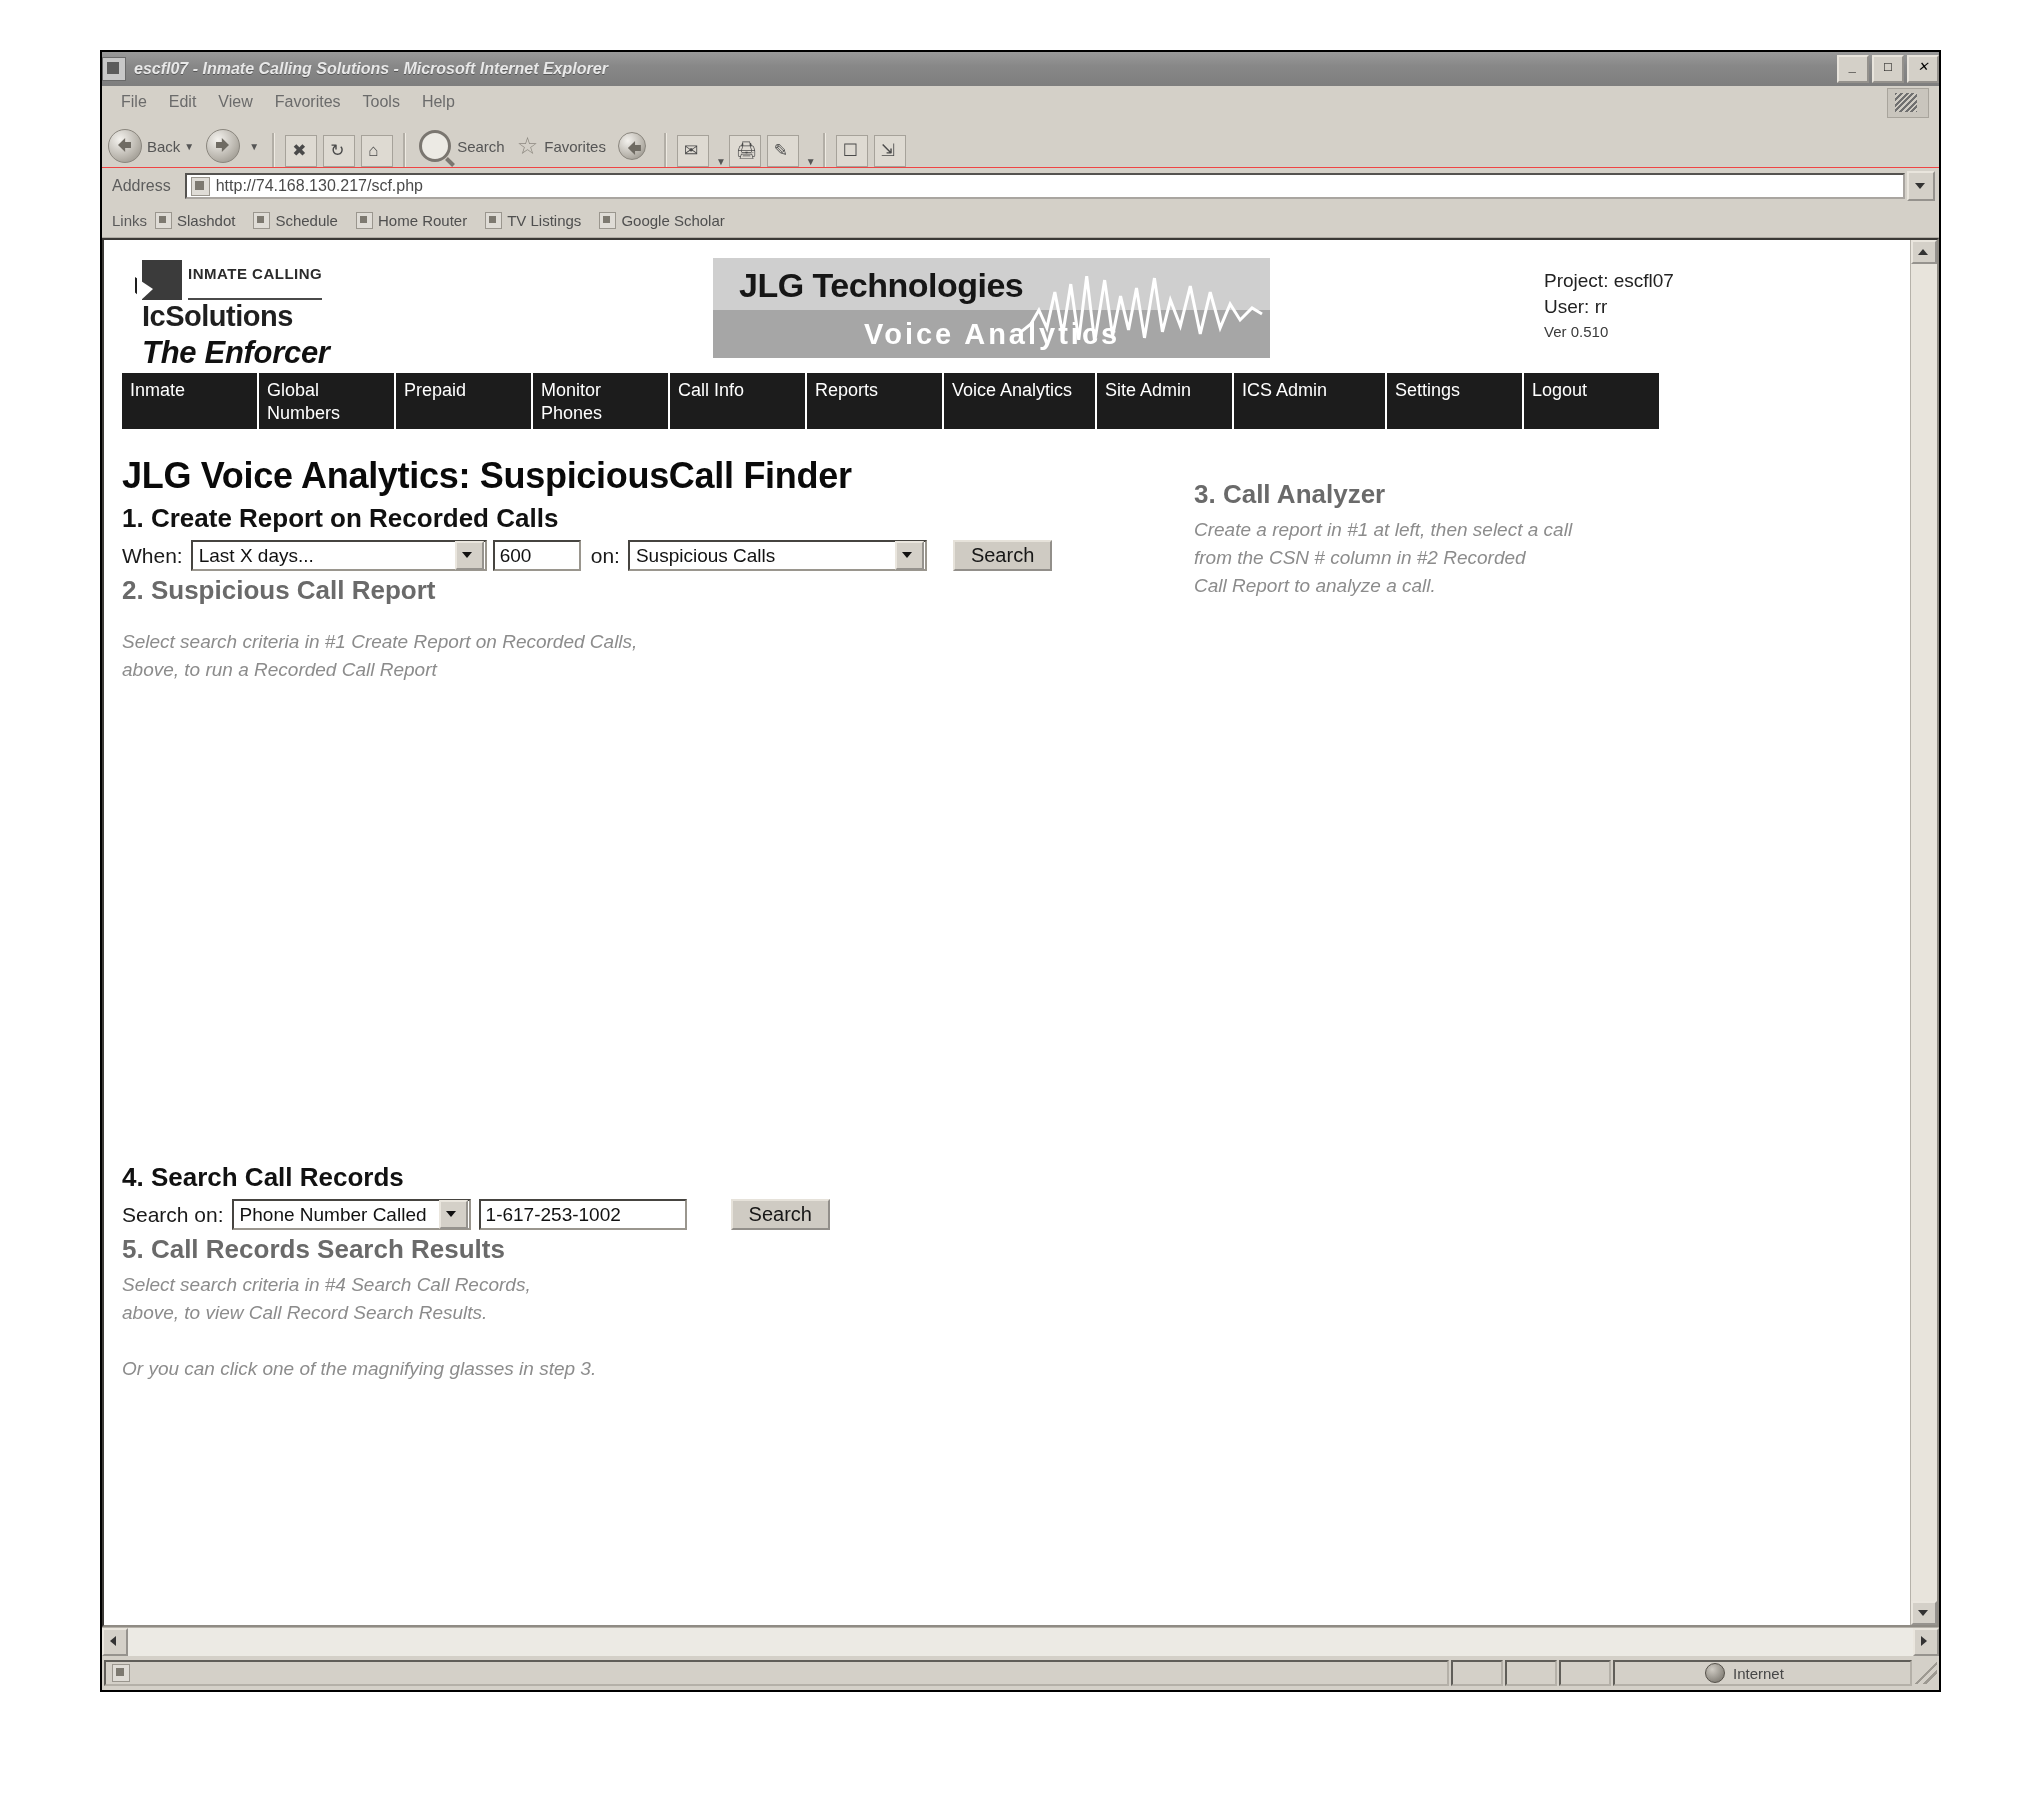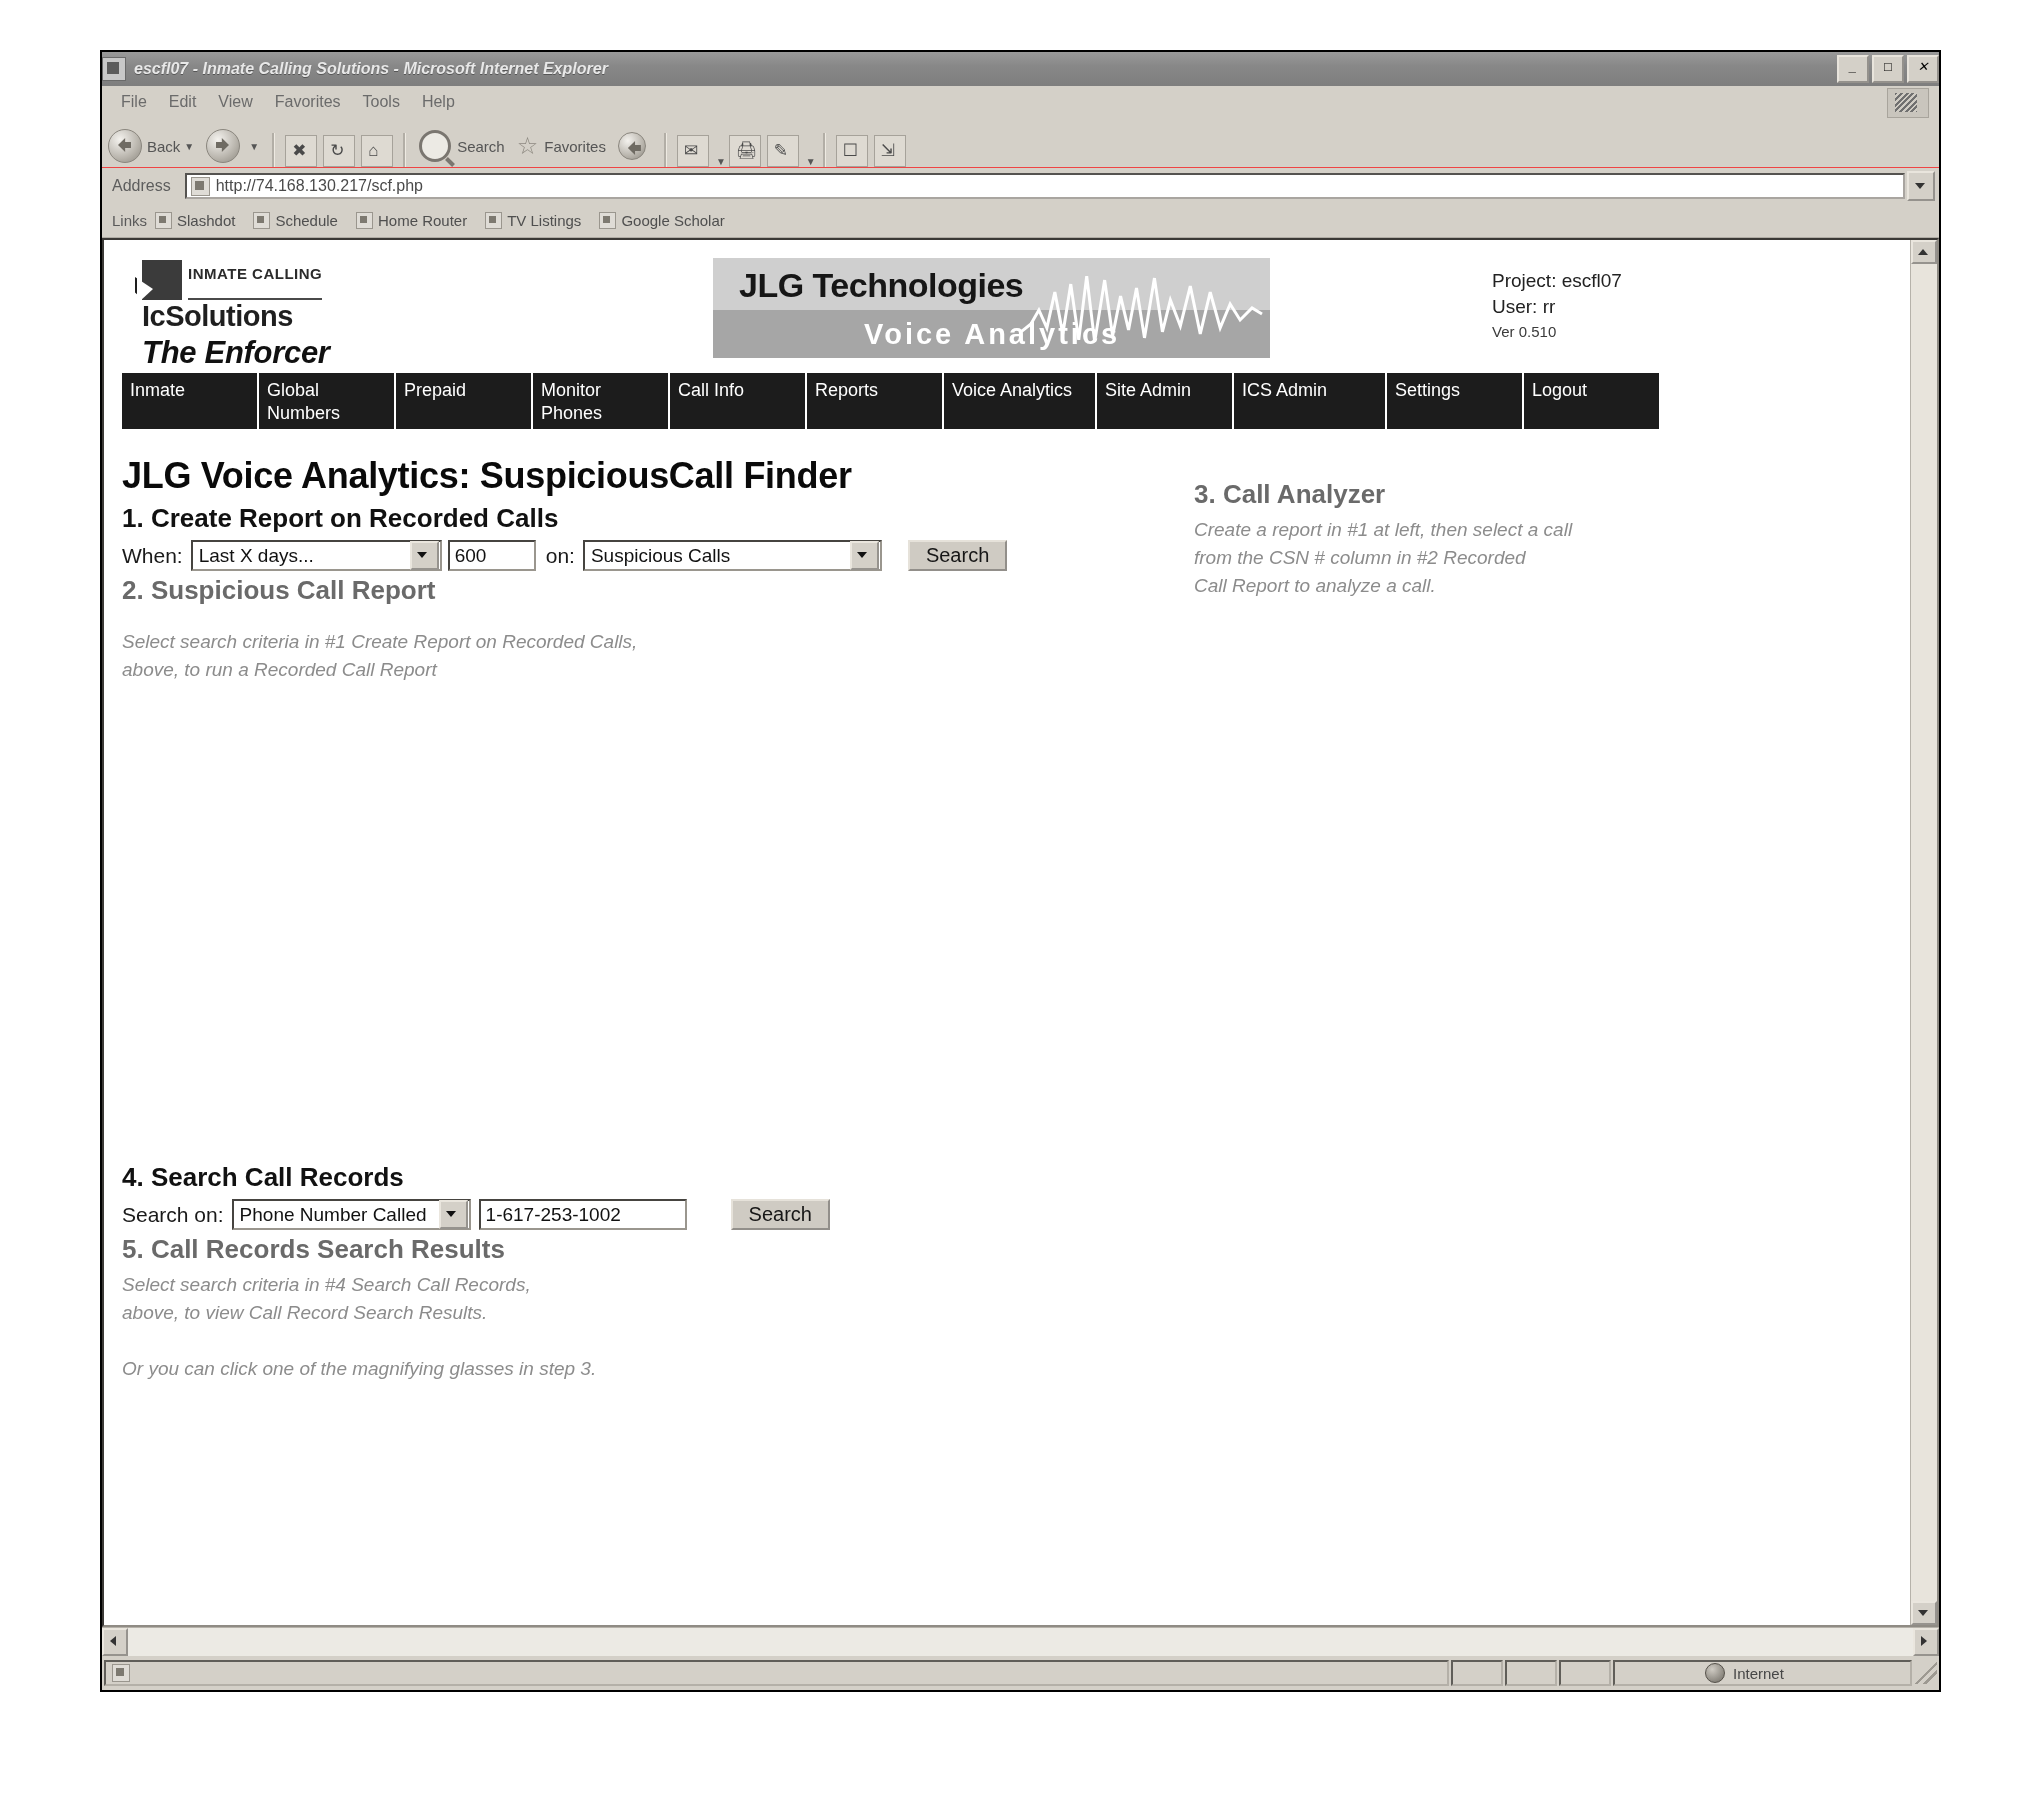--- a/index.html
+++ b/index.html
@@ -502,21 +502,21 @@
   }
   .jlg-wave {
     position: absolute;
     right: 6px; top: 4px;
     width: 249px; height: 92px;
     pointer-events: none;
   }
 
   .proj-info {
     position: absolute;
-    left: 1388px;
+    left: 1440px;
     top: 28px;
     color: #2a2a2a;
   }
   .proj-line { font-size: 19px; line-height: 26px; color: #222; }
   .proj-ver { font-size: 15px; line-height: 24px; color: #3a3a3a; }
 
   
   .navbar {
     display: flex;
     margin: 12px 0 0 18px;
@@ -803,21 +803,21 @@
 
         <div class="content">
 
           <div class="h1">
             <span class="light">JLG Voice Analytics: </span><span class="strong">SuspiciousCall Finder</span>
           </div>
 
           <div class="h2">1. Create Report on Recorded Calls</div>
           <div class="formrow">
             <span class="lbl">When:</span>
-            <span class="selbox" style="width:251px;">
+            <span class="selbox" style="width:296px;">
               <span class="selval">Last X days...</span>
               <span class="arrowbtn"></span>
             </span>
             <span class="txtbox" style="width:88px; margin-left:6px;">600</span>
             <span class="lbl" style="margin-left:10px;">on:</span>
             <span class="selbox" style="width:299px;">
               <span class="selval">Suspicious Calls</span>
               <span class="arrowbtn"></span>
             </span>
             <span class="btn" style="margin-left:26px;">Search</span>

